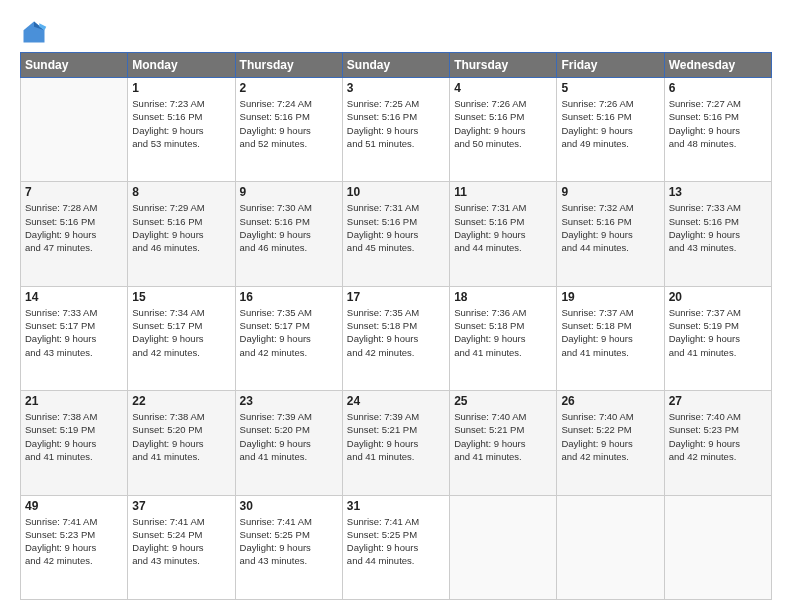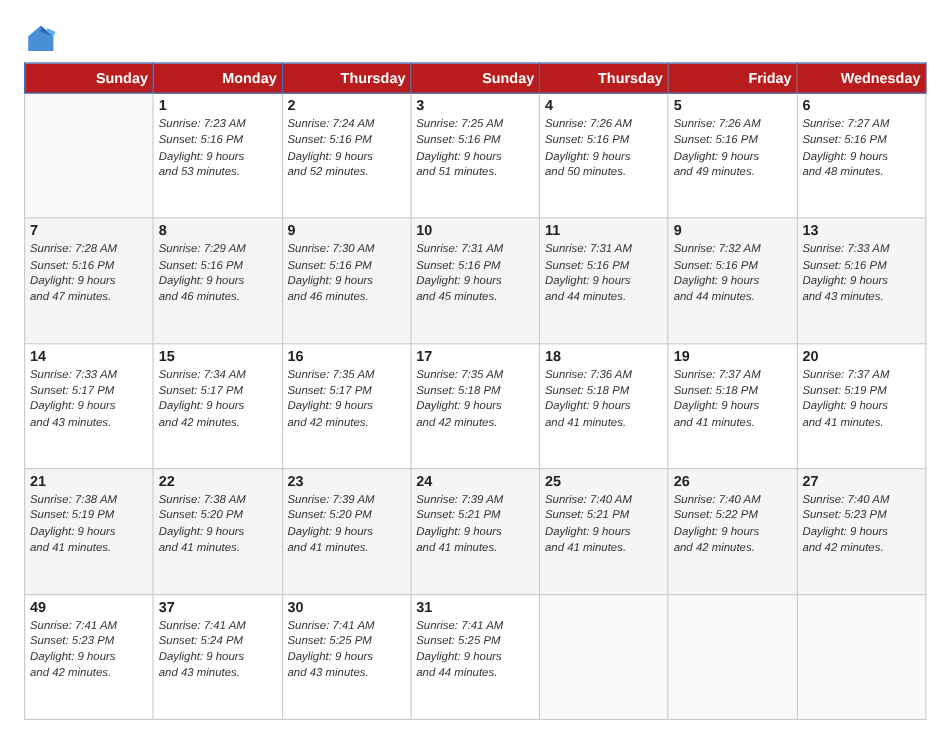--- a/index.html
+++ b/index.html
@@ -54,26 +54,26 @@
       color: #444;
     }
     .calendar {
       flex: 1;
       border: 1px solid #ccc;
       border-collapse: collapse;
       width: 100%;
       table-layout: fixed;
     }
     .calendar th {
-      background: #b91c1c;
+      background: #737373;
       color: #fff;
       font-size: 12px;
       font-weight: bold;
       padding: 5px 4px;
-      text-align: right;
+      text-align: left;
       border: 1px solid #3a6ab8;
     }
     .calendar td {
       border: 1px solid #ccc;
       vertical-align: top;
       padding: 3px 4px;
       font-size: 10px;
       color: #333;
       height: 82px;
     }
@@ -83,21 +83,20 @@
     .day-num {
       font-size: 12px;
       font-weight: bold;
       color: #222;
       margin-bottom: 2px;
     }
     .day-info {
       font-size: 9.5px;
       color: #333;
       line-height: 1.4;
-      font-style: italic;
     }
     .alt-row td {
       background: #f5f5f5;
     }
   </style>
 </head>
 <body>
 
 <div class="page">
   <div class="header">

